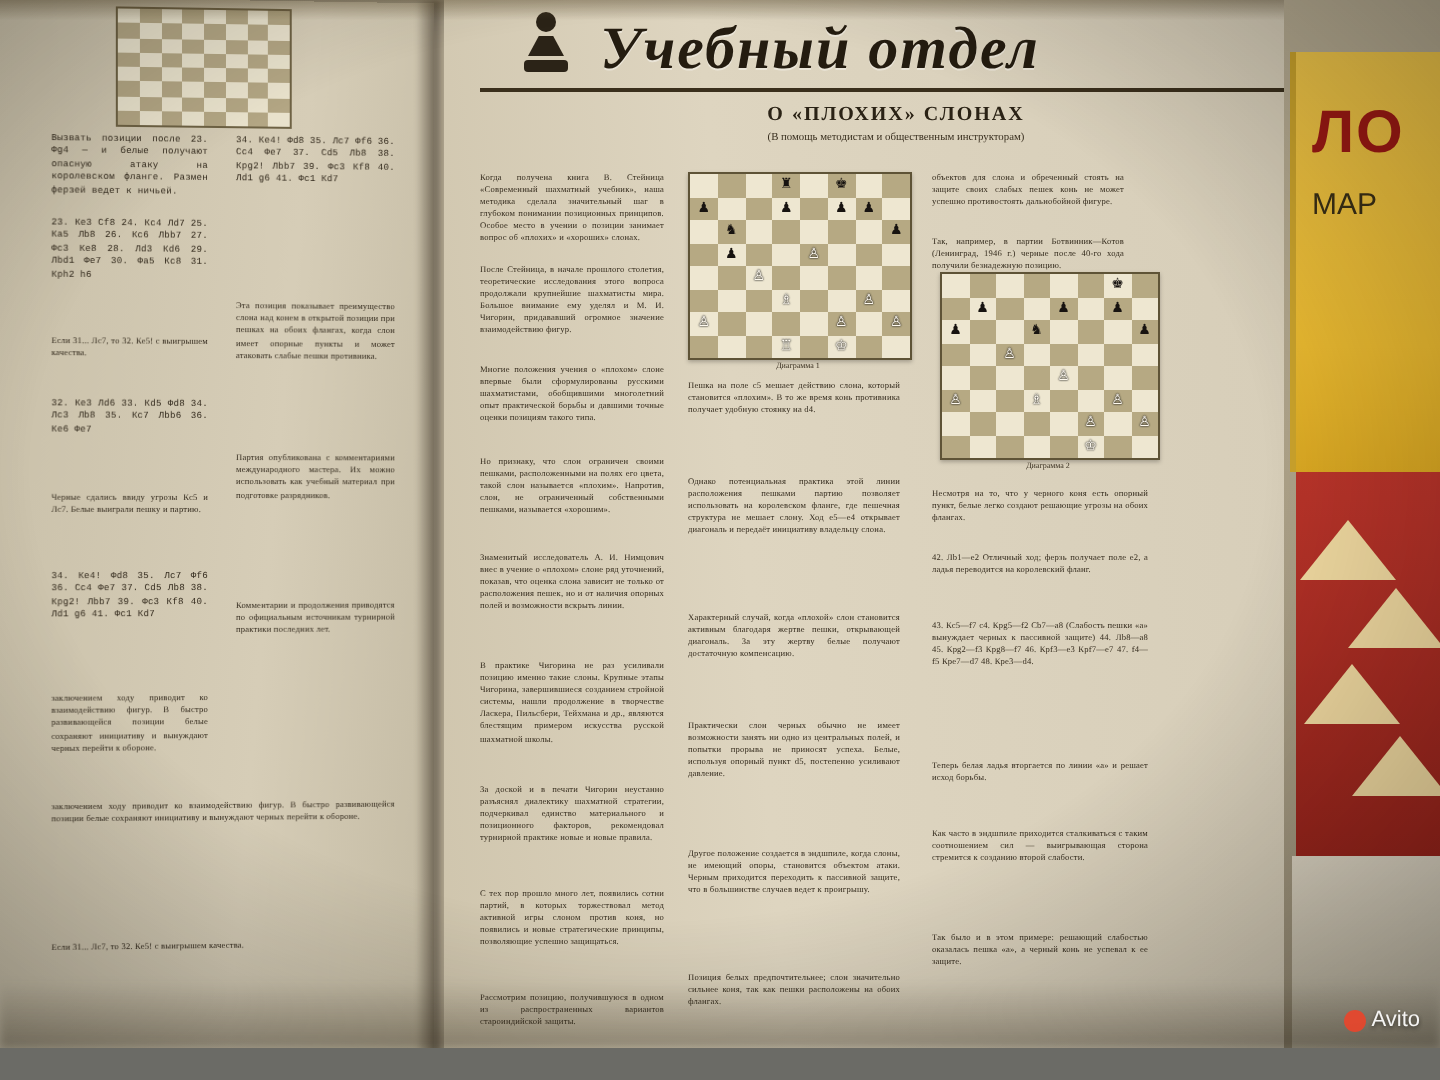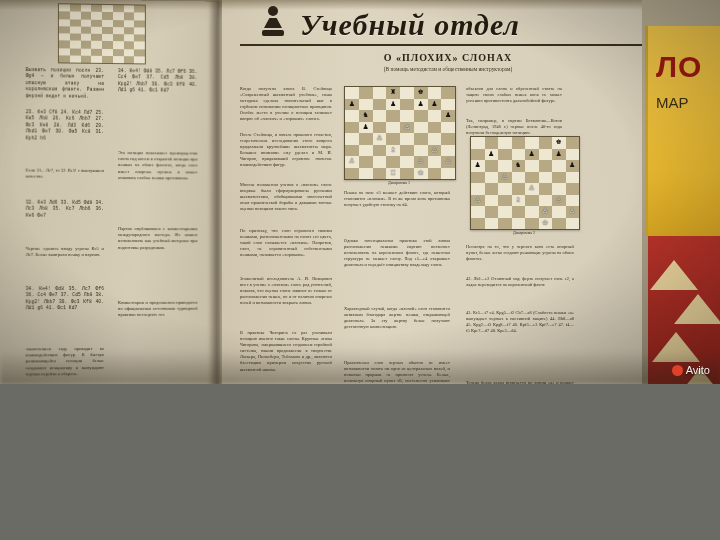--- a/index.html
+++ b/index.html
@@ -2,21 +2,21 @@
 <html><head>
 <meta charset="utf-8">
 <style>
   html,body{margin:0;padding:0;}
   body{
     width:720px;height:540px;overflow:hidden;
     font-family:"Liberation Serif", serif;
     background:#6b6b66;
   }
   .photo{
-    position:relative;width:720px;height:384px;overflow:hidden;
+    position:relative;width:720px;height:524px;overflow:hidden;
     background:#c2410c;
     text-decoration:underline;
   }
   
   .desk{
     position:absolute;inset:0;
     background:
       linear-gradient(160deg,#7e7a70 0%,#8b8377 35%,#6f6a60 100%);
   }
   

